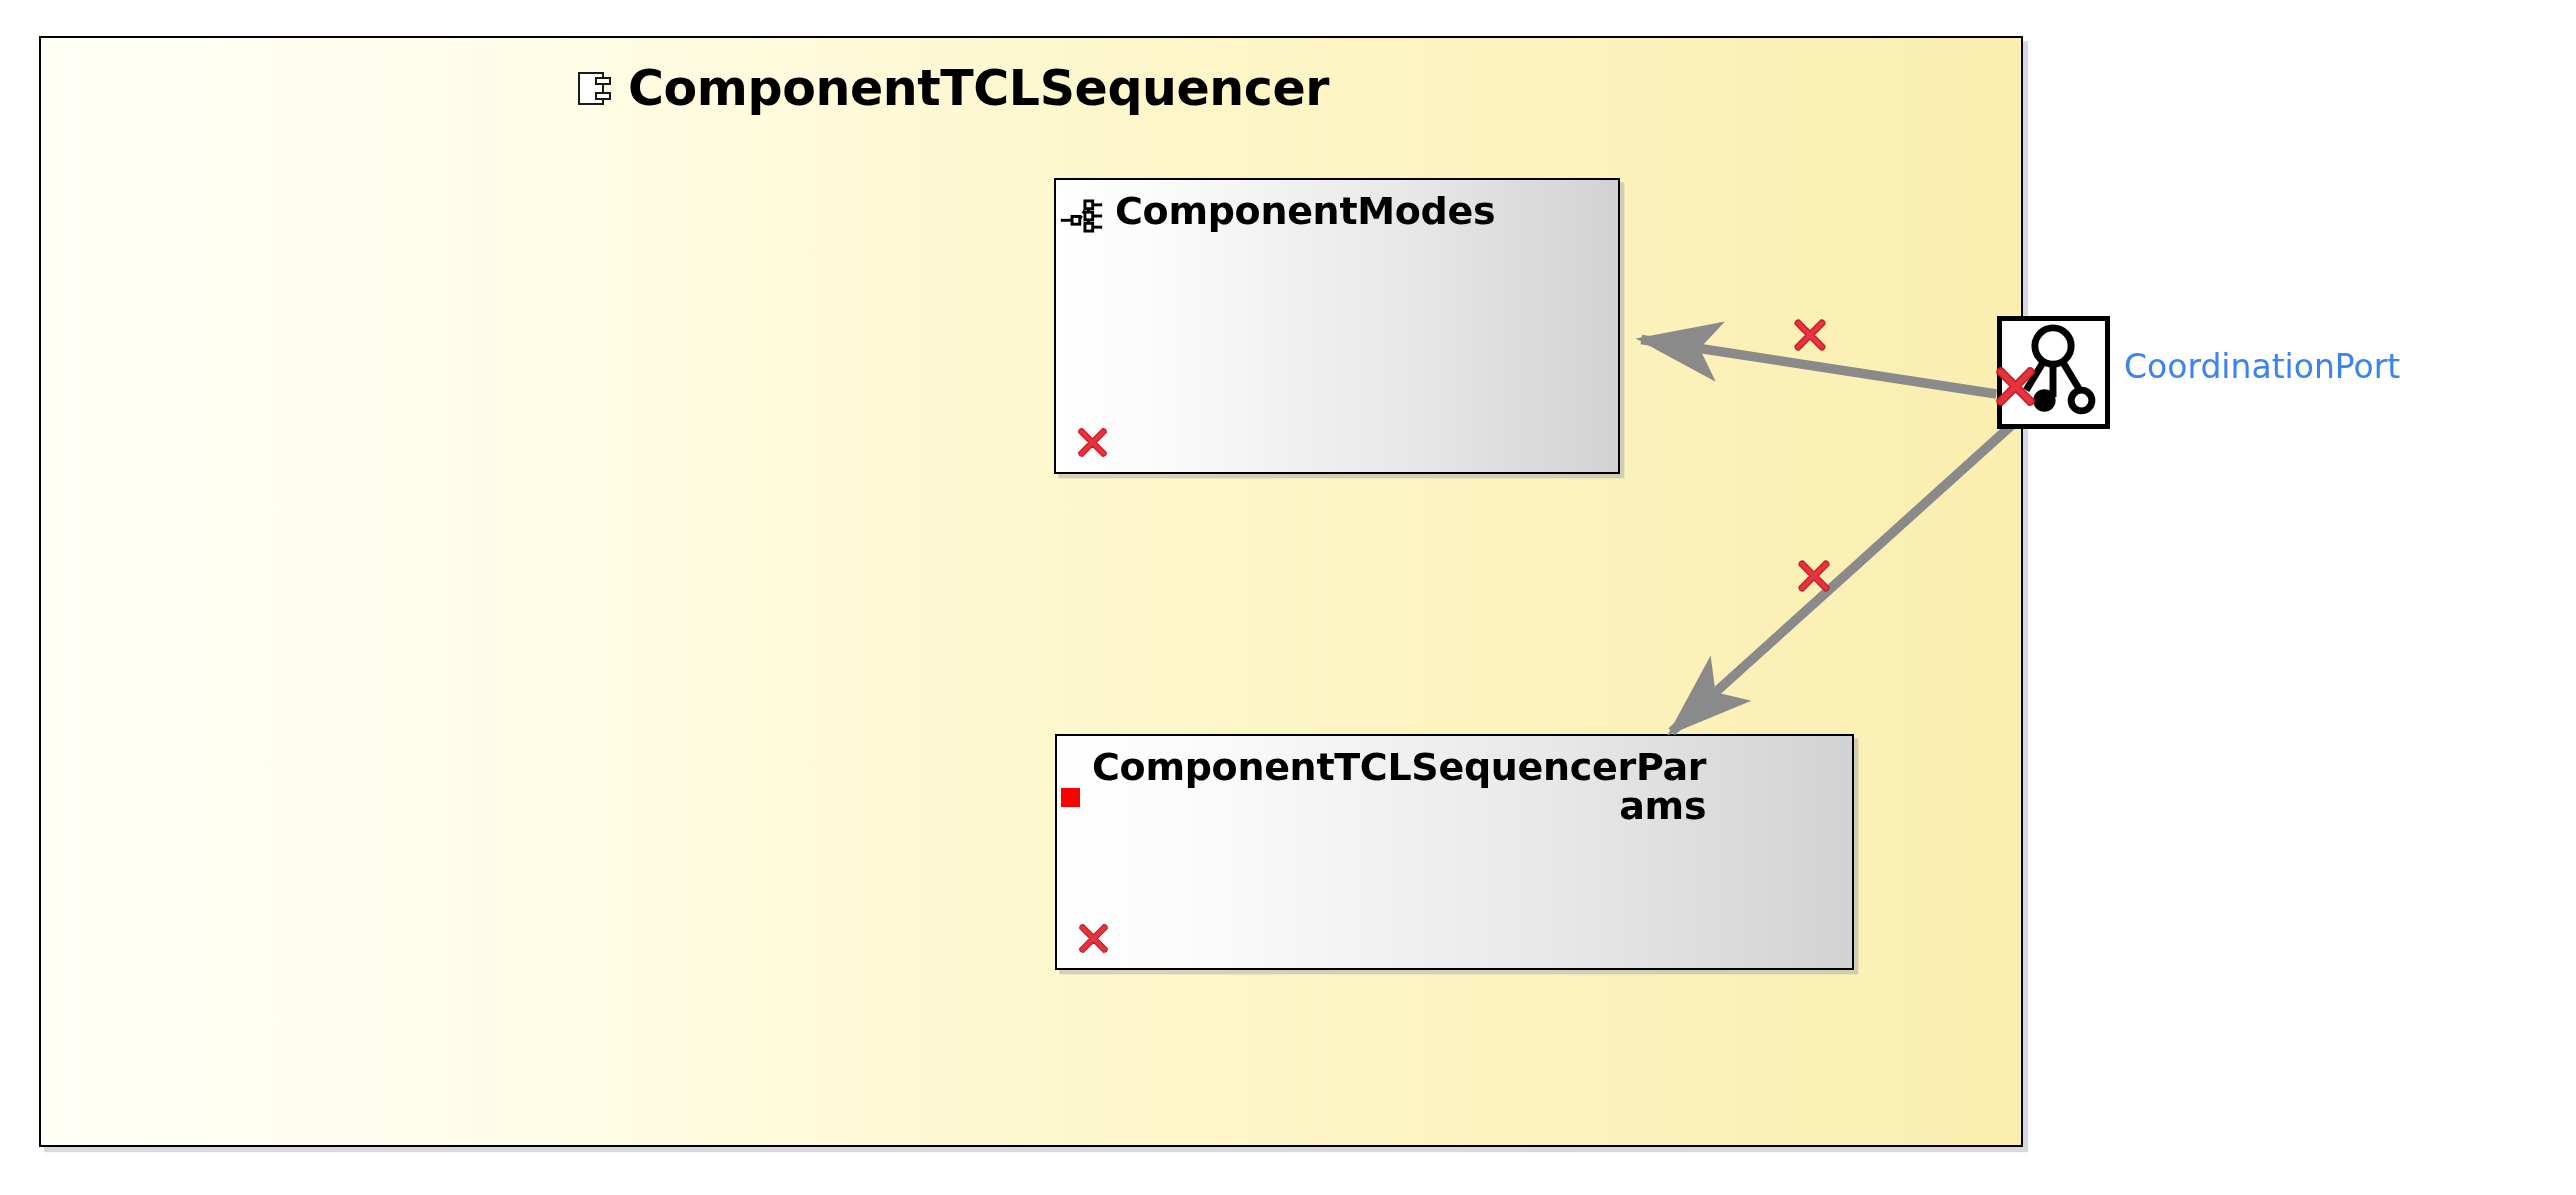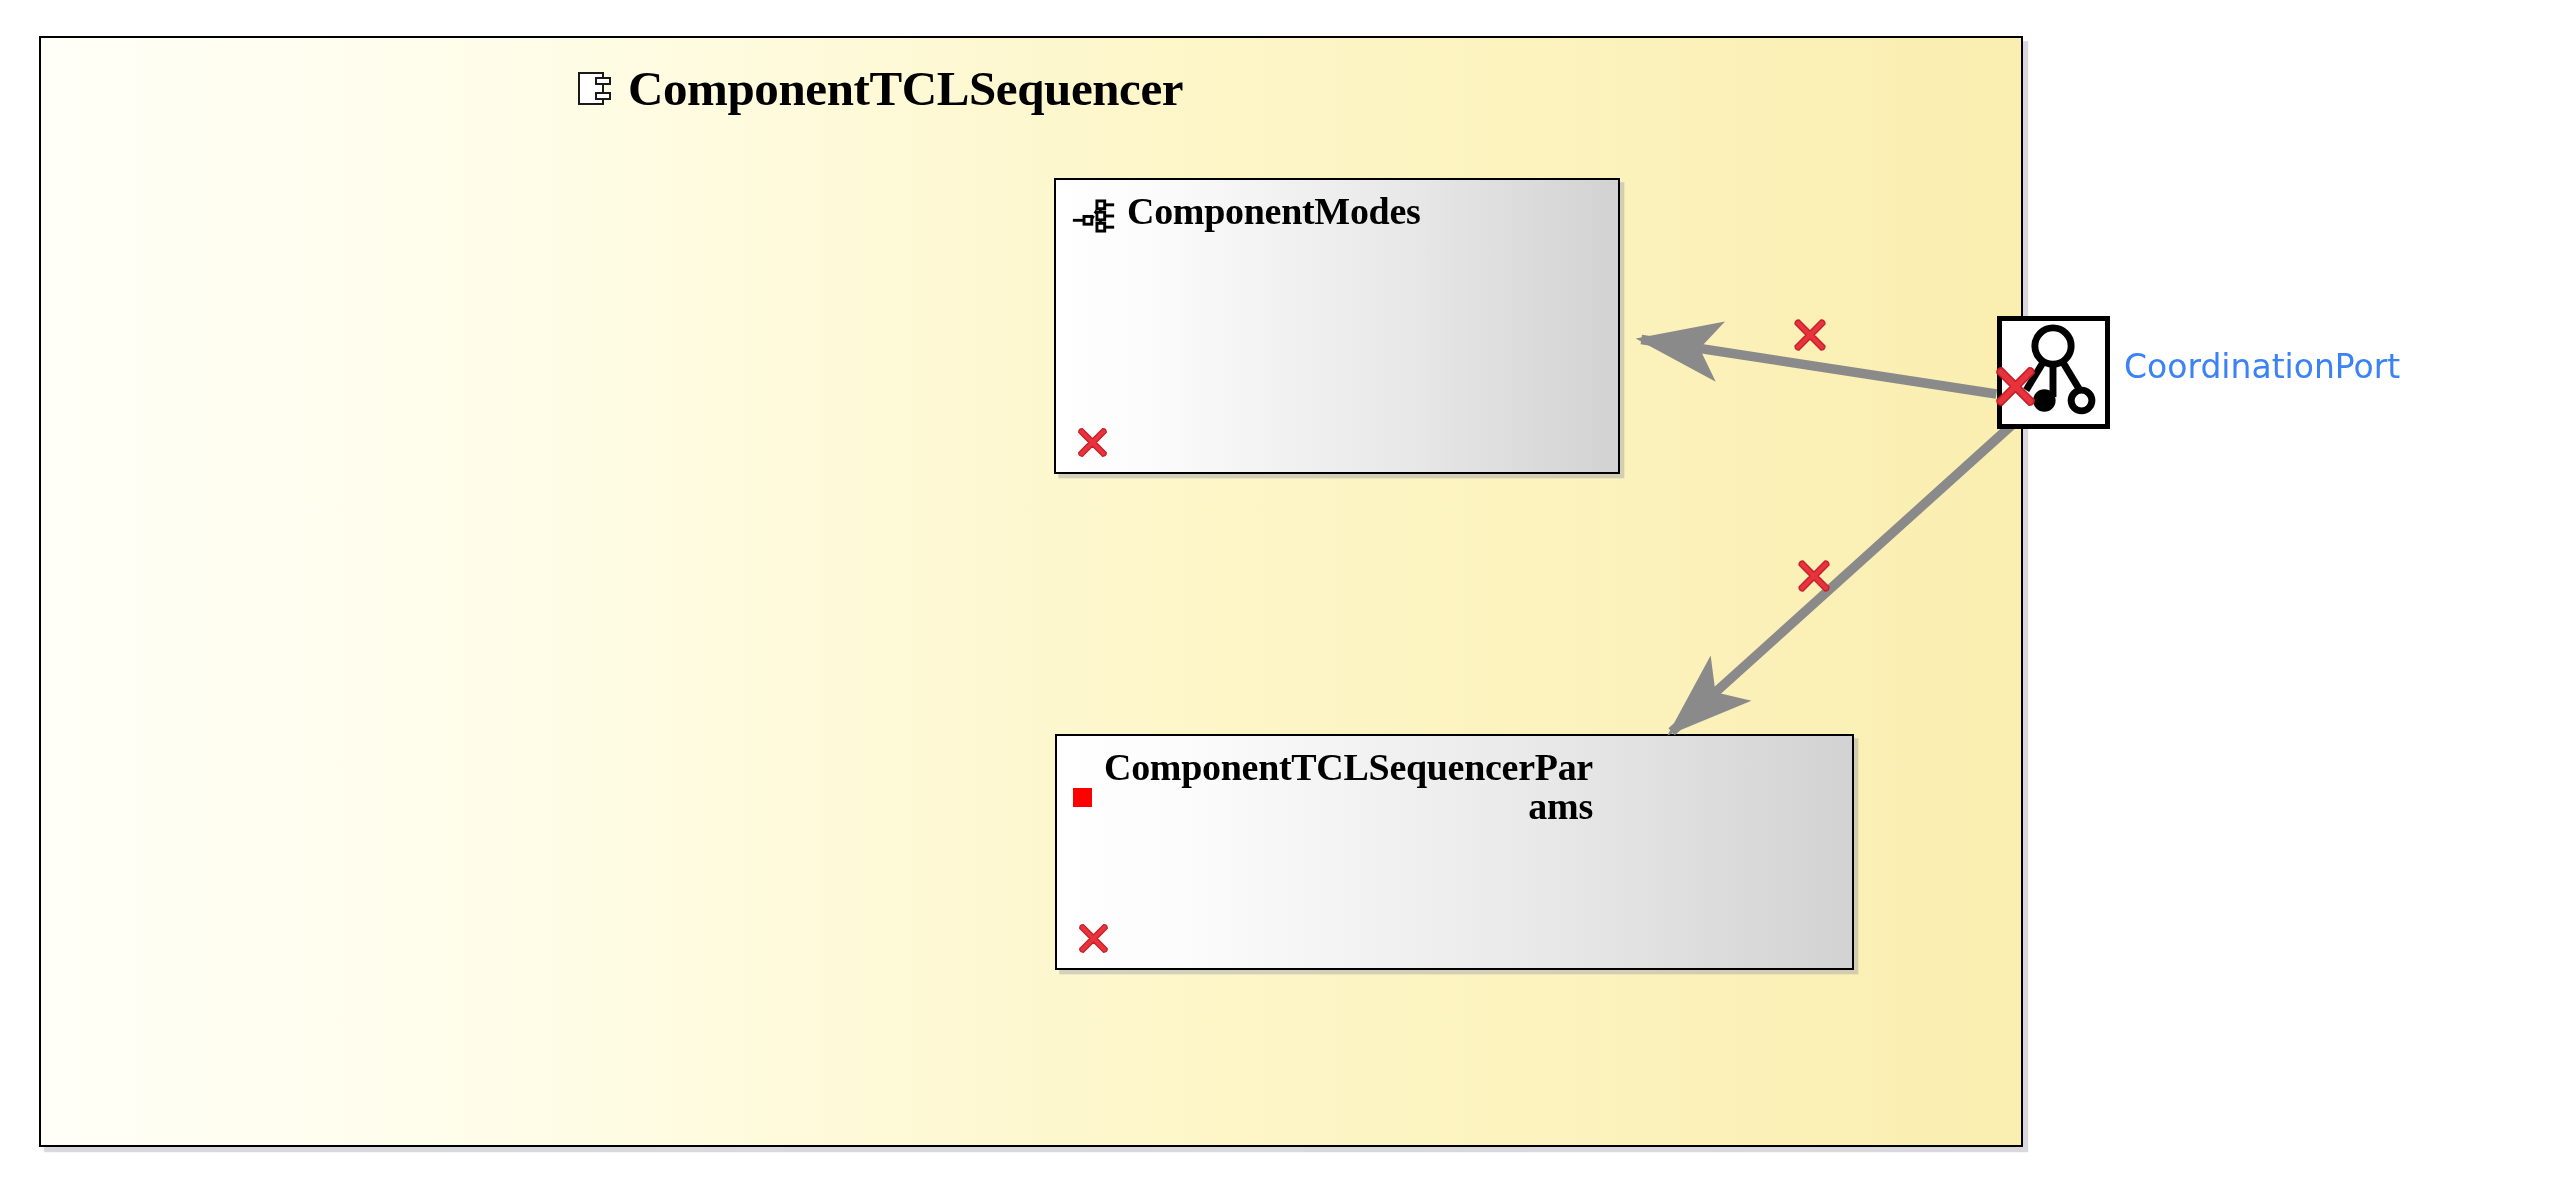--- a/index.html
+++ b/index.html
@@ -23,21 +23,20 @@
   .component-container {
     position: absolute;
     left: 39px;
     top: 36px;
     width: 1984px;
     height: 1111px;
     border: 2.6px solid #000000;
     background: linear-gradient(to right, #fffff7 0%, #fffdea 22%, #fdf6c8 58%, #faeeb0 100%);
     box-shadow: 5.2px 5.2px 0 0 rgba(170,170,180,0.45);
     box-sizing: border-box;
-    font-family: Liberation Serif, serif;
   }
 
   .component-title {
     position: absolute;
     left: 537px;
     top: 26px;
     display: flex;
     align-items: center;
     gap: 14px;
     white-space: nowrap;
@@ -82,21 +81,21 @@
   
   .element-box {
     position: absolute;
     border: 2.6px solid #000000;
     background: linear-gradient(to right, #ffffff 0%, #fbfbfb 18%, #e8e8e8 62%, #d2d2d2 100%);
     box-shadow: 4.3px 4.3px 0 0 rgba(170,170,170,0.5);
     box-sizing: border-box;
   }
   .element-header {
     position: absolute;
-    left: 16px;
+    left: 4px;
     right: 8.7px;
     top: 12px;
     display: flex;
     align-items: flex-start;
     gap: 12px;
   }
   .element-label {
     font-size: 38px;
     font-weight: bold;
     color: #000000;

